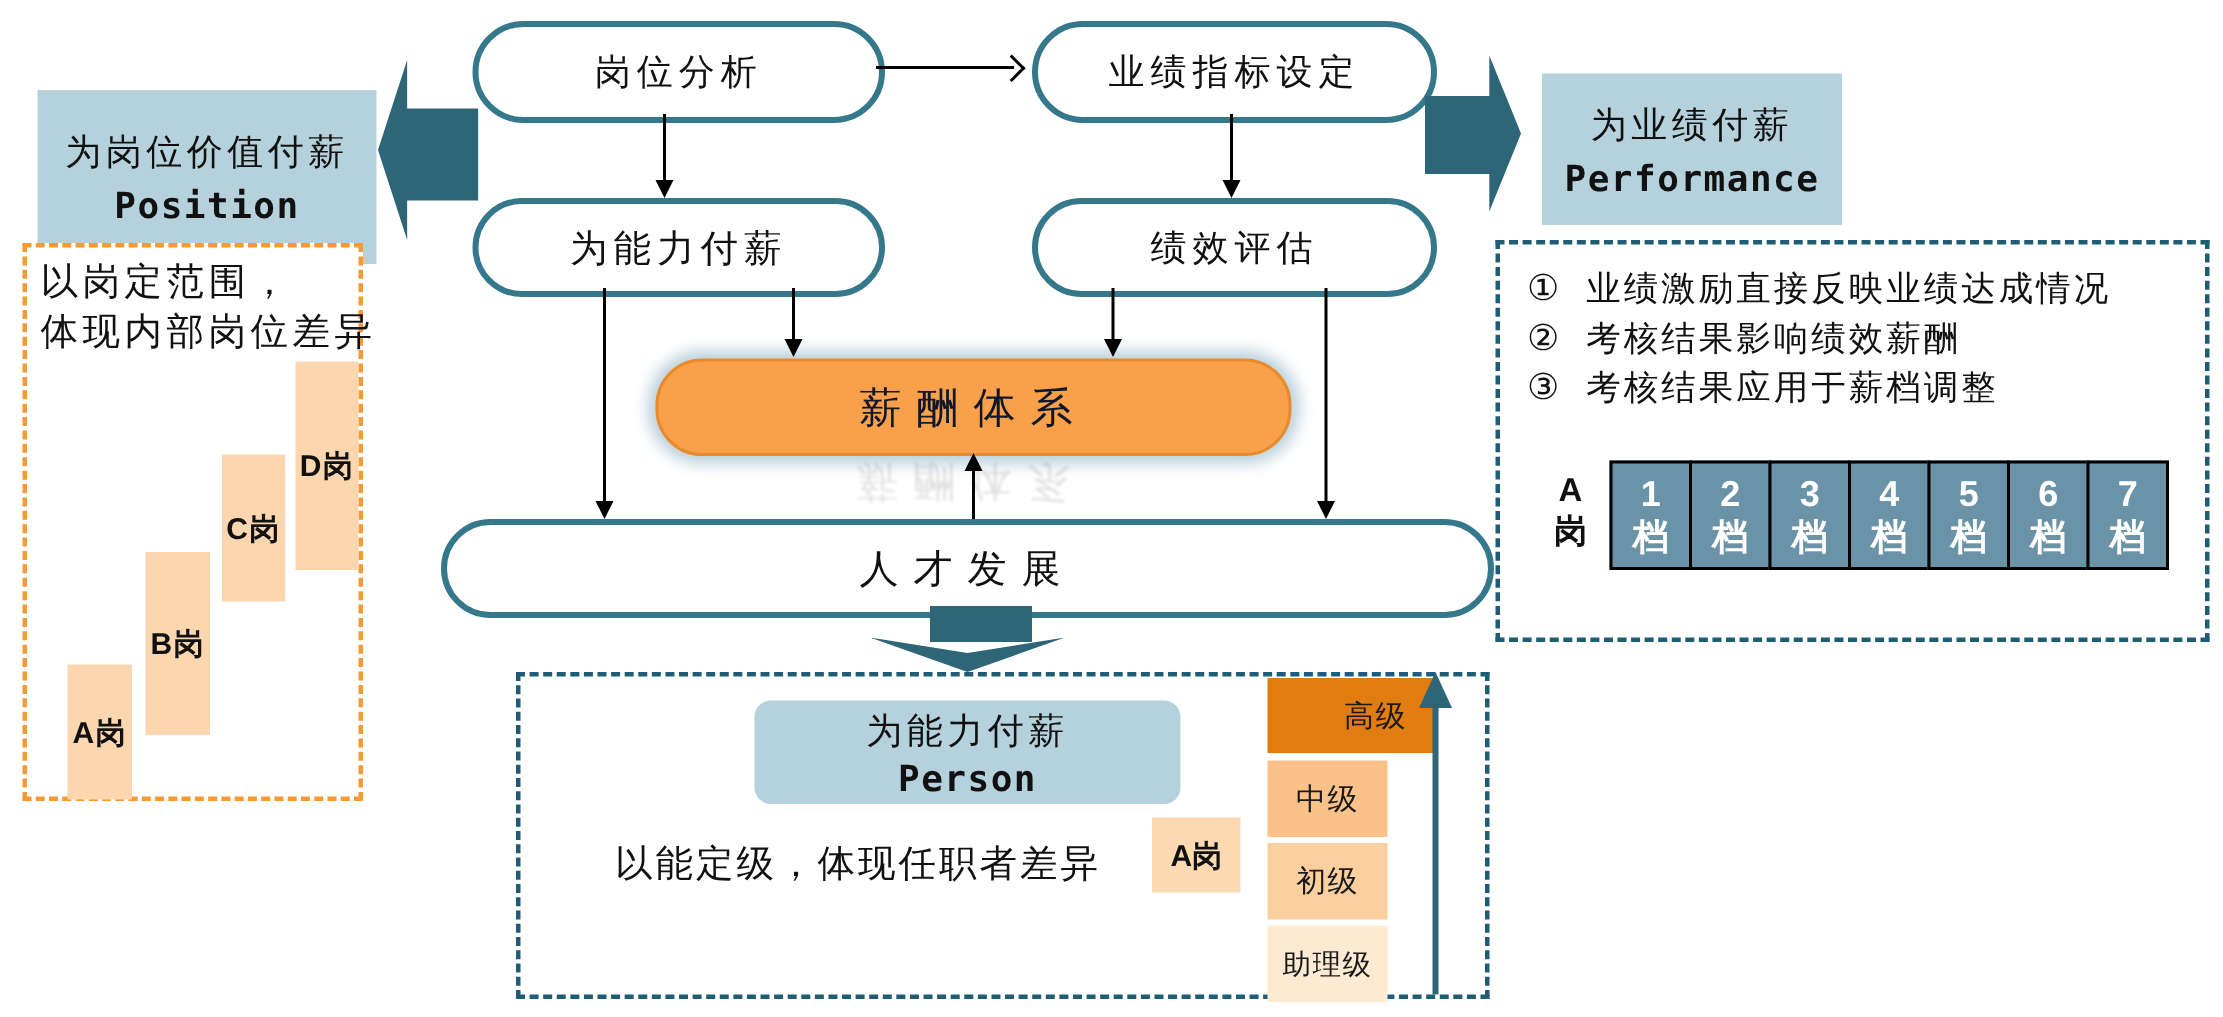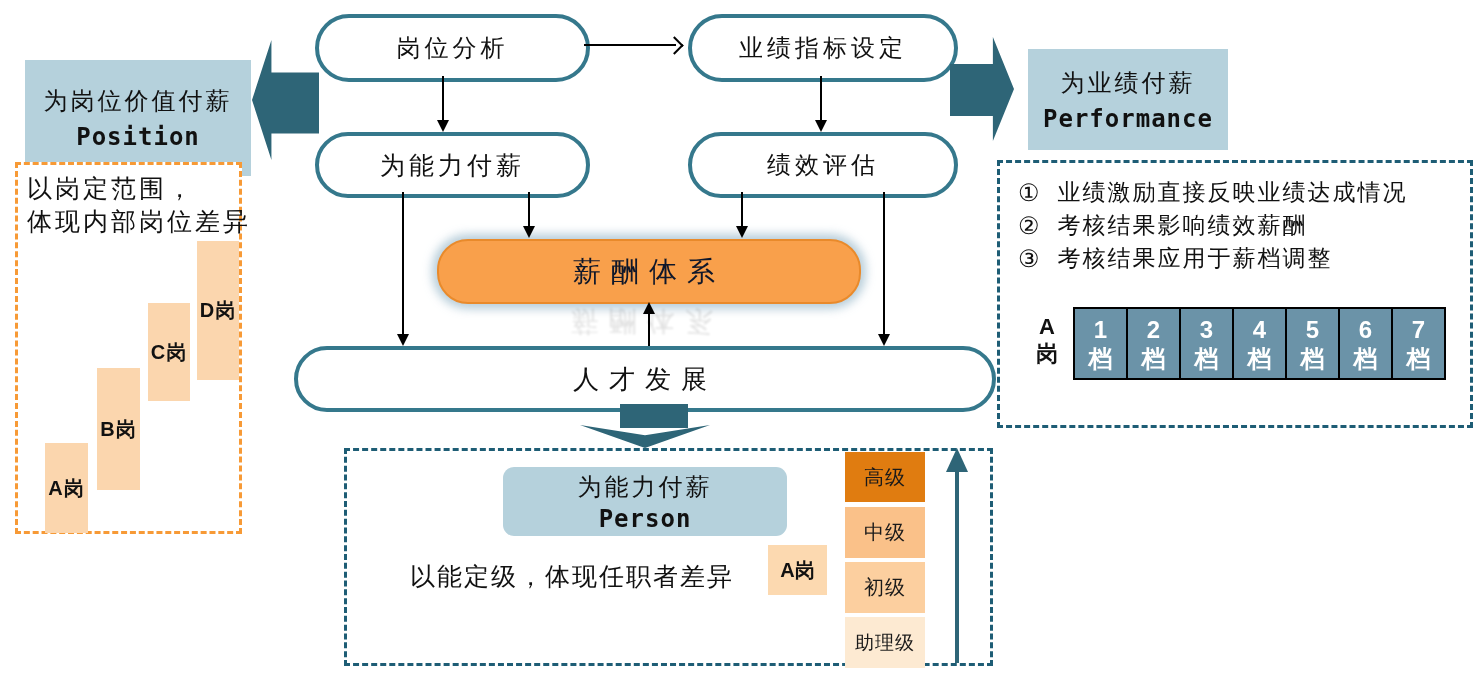--- a/index.html
+++ b/index.html
@@ -188,21 +188,21 @@
 
   <div class="bluebox" style="left:503px;top:467px;width:284px;height:69px;border-radius:11px;">
     <div>为能力付薪</div>
     <div class="en" style="margin-top:2px;">Person</div>
   </div>
 
   <div class="notetext" style="left:410px;top:560px;letter-spacing:2px;">以能定级，体现任职者差异</div>
 
   <div class="postbox" style="left:768px;top:545px;width:59px;height:50px;">A岗</div>
 
-  <div class="level" style="left: 845px; top: 452px; width: 80px; height: 50px; background: rgb(224, 124, 16);">高级</div>
+  <div class="level" style="left: 845px; top: 452px; width: 80px; height: 50px; background: rgb(224, 124, 16); padding-left: 32px;">高级</div>
   <div class="level" style="left: 845px; top: 562px; width: 80px; height: 51px; background: rgb(252, 207, 159);">初级</div>
   <div class="level" style="left: 845px; top: 507px; width: 80px; height: 51px; background: rgb(250, 193, 137);">中级</div>
   <div class="level" style="left: 845px; top: 617px; width: 80px; height: 51px; font-size: 19px; background: rgb(253, 234, 210);">助理级</div>
 
   <div class="uparrow-line" style="left:955px;top:468px;height:195px;"></div>
   <div class="uparrow-head" style="left:946px;top:448px;"></div>
 
 </div>
 
 </body></html>

